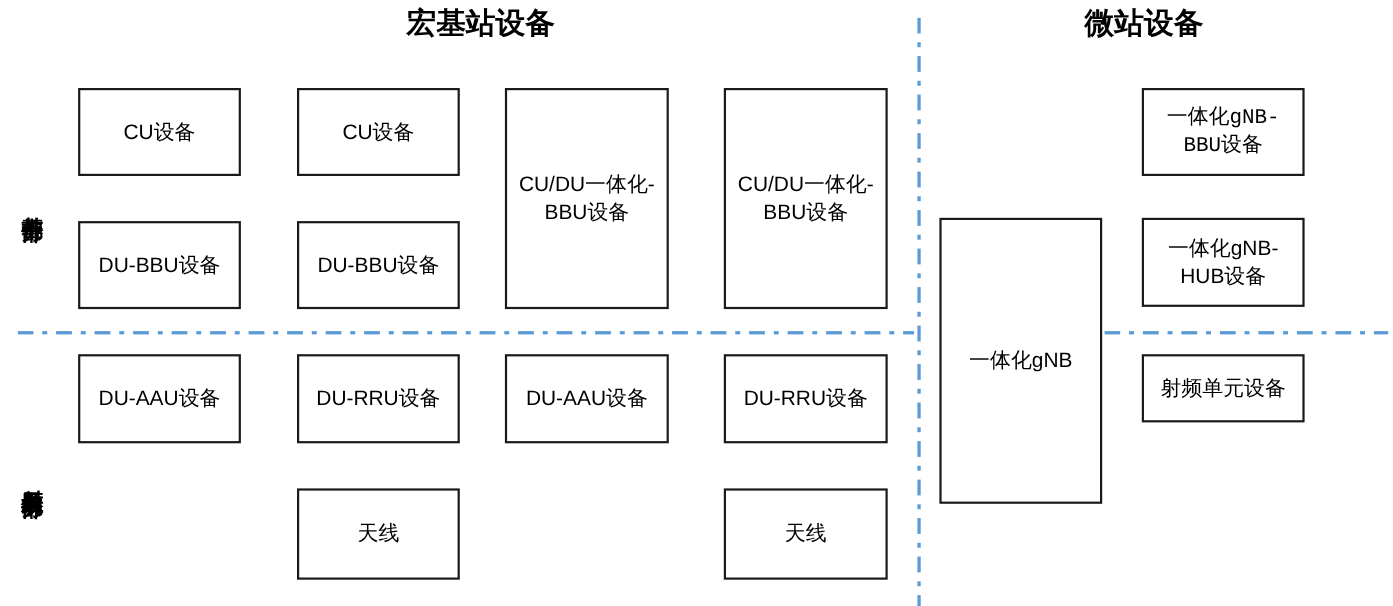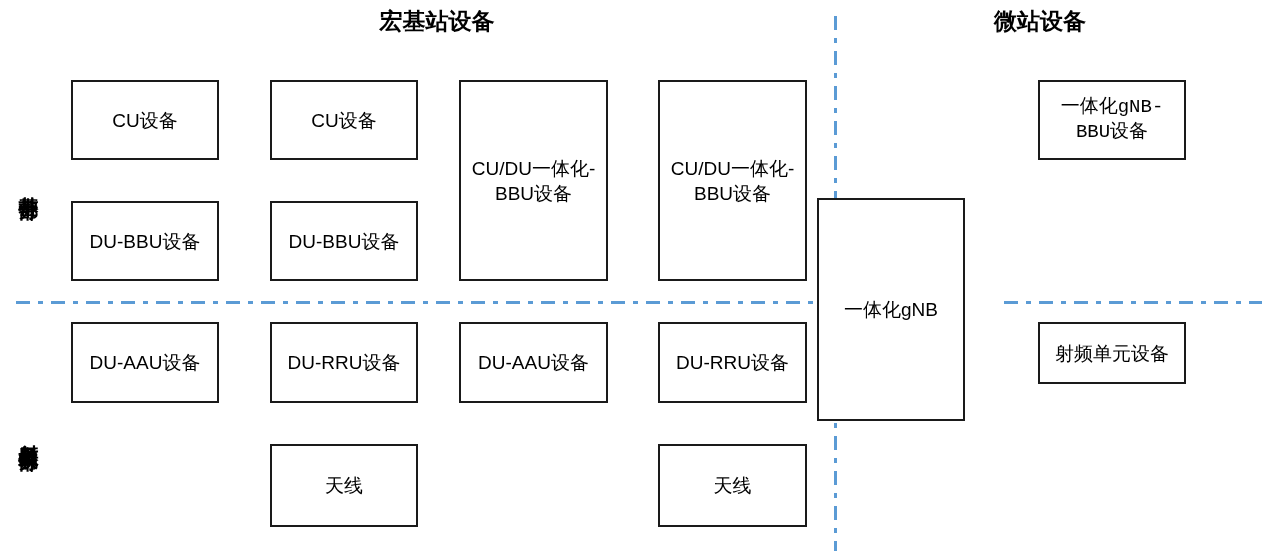--- a/index.html
+++ b/index.html
@@ -14,21 +14,21 @@
     position: relative;
     width: 1266px;
     height: 551px;
     background: #ffffff;
     overflow: hidden;
   }
 
   
   .section-title {
     position: absolute;
-    font-size: 23px;
+    font-size: 27px;
     font-weight: bold;
     color: #000000;
     text-align: center;
     white-space: nowrap;
     line-height: 26px;
   }
 
   
   .row-label {
     position: absolute;
@@ -143,26 +143,29 @@
   </div>
 
   <div class="box" style="left:658px; top:322px; width:149px; height:81px;">
     <span>DU-RRU设备</span>
   </div>
 
   <div class="box" style="left:658px; top:444px; width:149px; height:83px;">
     <span>天线</span>
   </div>
 
-  <div class="box" style="left:817px; top:198px; width:148px; height:223px;">
+  <div class="box" style="left:854px; top:198px; width:148px; height:260px;">
     <span>一体化gNB</span>
   </div>
 
   <div class="box" style="left:1038px; top:80px; width:148px; height:80px;font-family:Liberation Mono, monospace;">
     <span>一体化gNB-BBU设备</span>
   </div>
 
+  <div class="box" style="left:1038px; top:198px; width:148px; height:81px;">
+    <span>一体化gNB-HUB设备</span>
+  </div>
 
   <div class="box" style="left:1038px; top:322px; width:148px; height:62px;">
     <span>射频单元设备</span>
   </div>
 
 </div>
 
 </body></html>

